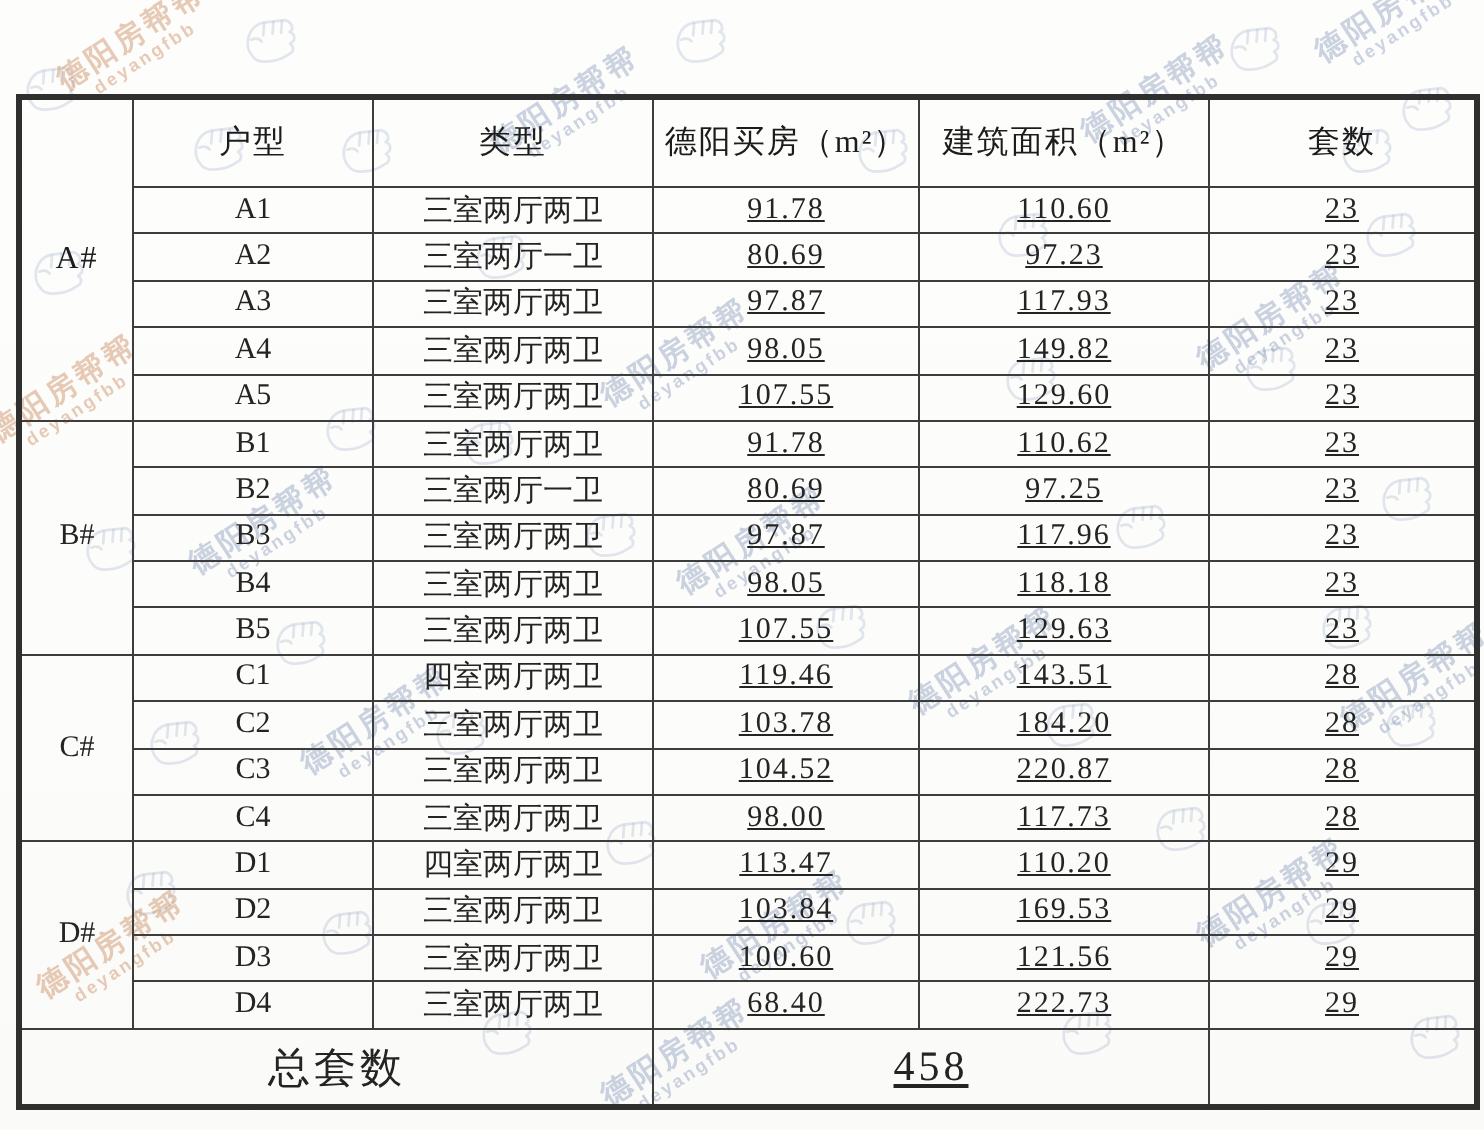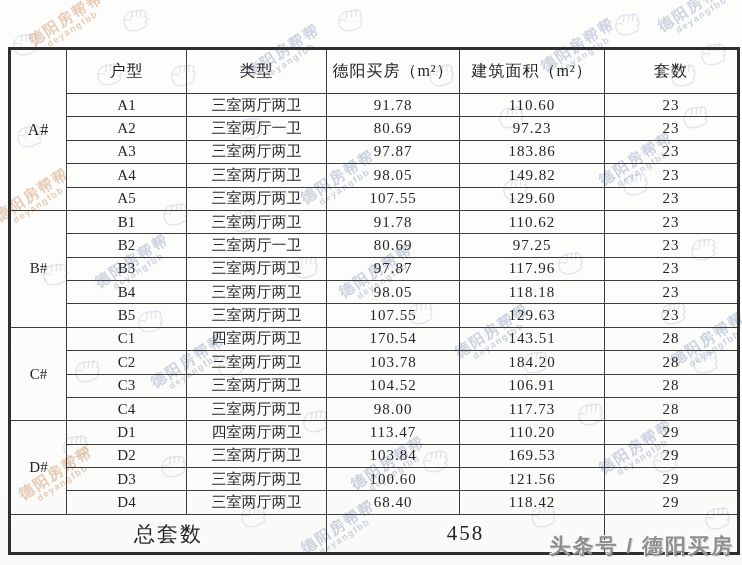--- a/index.html
+++ b/index.html
@@ -40,21 +40,21 @@
   }
   table.area-table{border:3px solid #2f2f2f;}
   .area-table td{
     border:1.7px solid #3d3d3d;
     text-align:center;vertical-align:middle;
     color:#242424;font-size:15px;padding:0 2px;
     overflow:hidden;white-space:nowrap;
   }
   .area-table tr.hdr td{height:43px;font-size:16px;color:#1c1c1c;letter-spacing:1px;}
   .area-table tr.ftr td{height:37px;font-size:21px;letter-spacing:2px;}
-  .area-table td.num{letter-spacing:1px;}
+  .area-table td.num{letter-spacing:1px;text-decoration:underline;}
   .area-table td.group{font-size:15px;letter-spacing:0;}
   
   .credit{
     position:absolute;z-index:3;right:8px;bottom:5px;
     font-family:"Liberation Sans","DejaVu Sans",sans-serif;
     font-size:21px;font-weight:bold;letter-spacing:2px;
     color:#8e8e8e;
     text-shadow:-1px -1px 0 #ffffff,1px 1px 1px rgba(120,120,120,.35);
   }
 </style>
@@ -359,21 +359,21 @@
           <td class="">A2</td>
           <td class="">三室两厅一卫</td>
           <td class="num">80.69</td>
           <td class="num">97.23</td>
           <td class="num">23</td>
         </tr>
         <tr>
           <td class="">A3</td>
           <td class="">三室两厅两卫</td>
           <td class="num">97.87</td>
-          <td class="num">183.86</td>
+          <td class="num">117.93</td>
           <td class="num">23</td>
         </tr>
         <tr>
           <td class="">A4</td>
           <td class="">三室两厅两卫</td>
           <td class="num">98.05</td>
           <td class="num">149.82</td>
           <td class="num">23</td>
         </tr>
         <tr>
@@ -416,36 +416,36 @@
           <td class="">B5</td>
           <td class="">三室两厅两卫</td>
           <td class="num">107.55</td>
           <td class="num">129.63</td>
           <td class="num">23</td>
         </tr>
         <tr>
           <td class="group" rowspan="4">C#</td>
           <td class="">C1</td>
           <td class="">四室两厅两卫</td>
-          <td class="num">170.54</td>
+          <td class="num">119.46</td>
           <td class="num">143.51</td>
           <td class="num">28</td>
         </tr>
         <tr>
           <td class="">C2</td>
           <td class="">三室两厅两卫</td>
           <td class="num">103.78</td>
           <td class="num">184.20</td>
           <td class="num">28</td>
         </tr>
         <tr>
           <td class="">C3</td>
           <td class="">三室两厅两卫</td>
           <td class="num">104.52</td>
-          <td class="num">106.91</td>
+          <td class="num">220.87</td>
           <td class="num">28</td>
         </tr>
         <tr>
           <td class="">C4</td>
           <td class="">三室两厅两卫</td>
           <td class="num">98.00</td>
           <td class="num">117.73</td>
           <td class="num">28</td>
         </tr>
         <tr>
@@ -467,26 +467,25 @@
           <td class="">D3</td>
           <td class="">三室两厅两卫</td>
           <td class="num">100.60</td>
           <td class="num">121.56</td>
           <td class="num">29</td>
         </tr>
         <tr>
           <td class="">D4</td>
           <td class="">三室两厅两卫</td>
           <td class="num">68.40</td>
-          <td class="num">118.42</td>
+          <td class="num">222.73</td>
           <td class="num">29</td>
         </tr>
         <tr class="ftr">
           <td class="" colspan="3">总套数</td>
           <td class="num" colspan="2">458</td>
           <td class=""></td>
         </tr>
       </tbody>
   </table>
 
-  <div class="credit">头条号 / 德阳买房</div>
 
 </div>
 
 </body></html>

